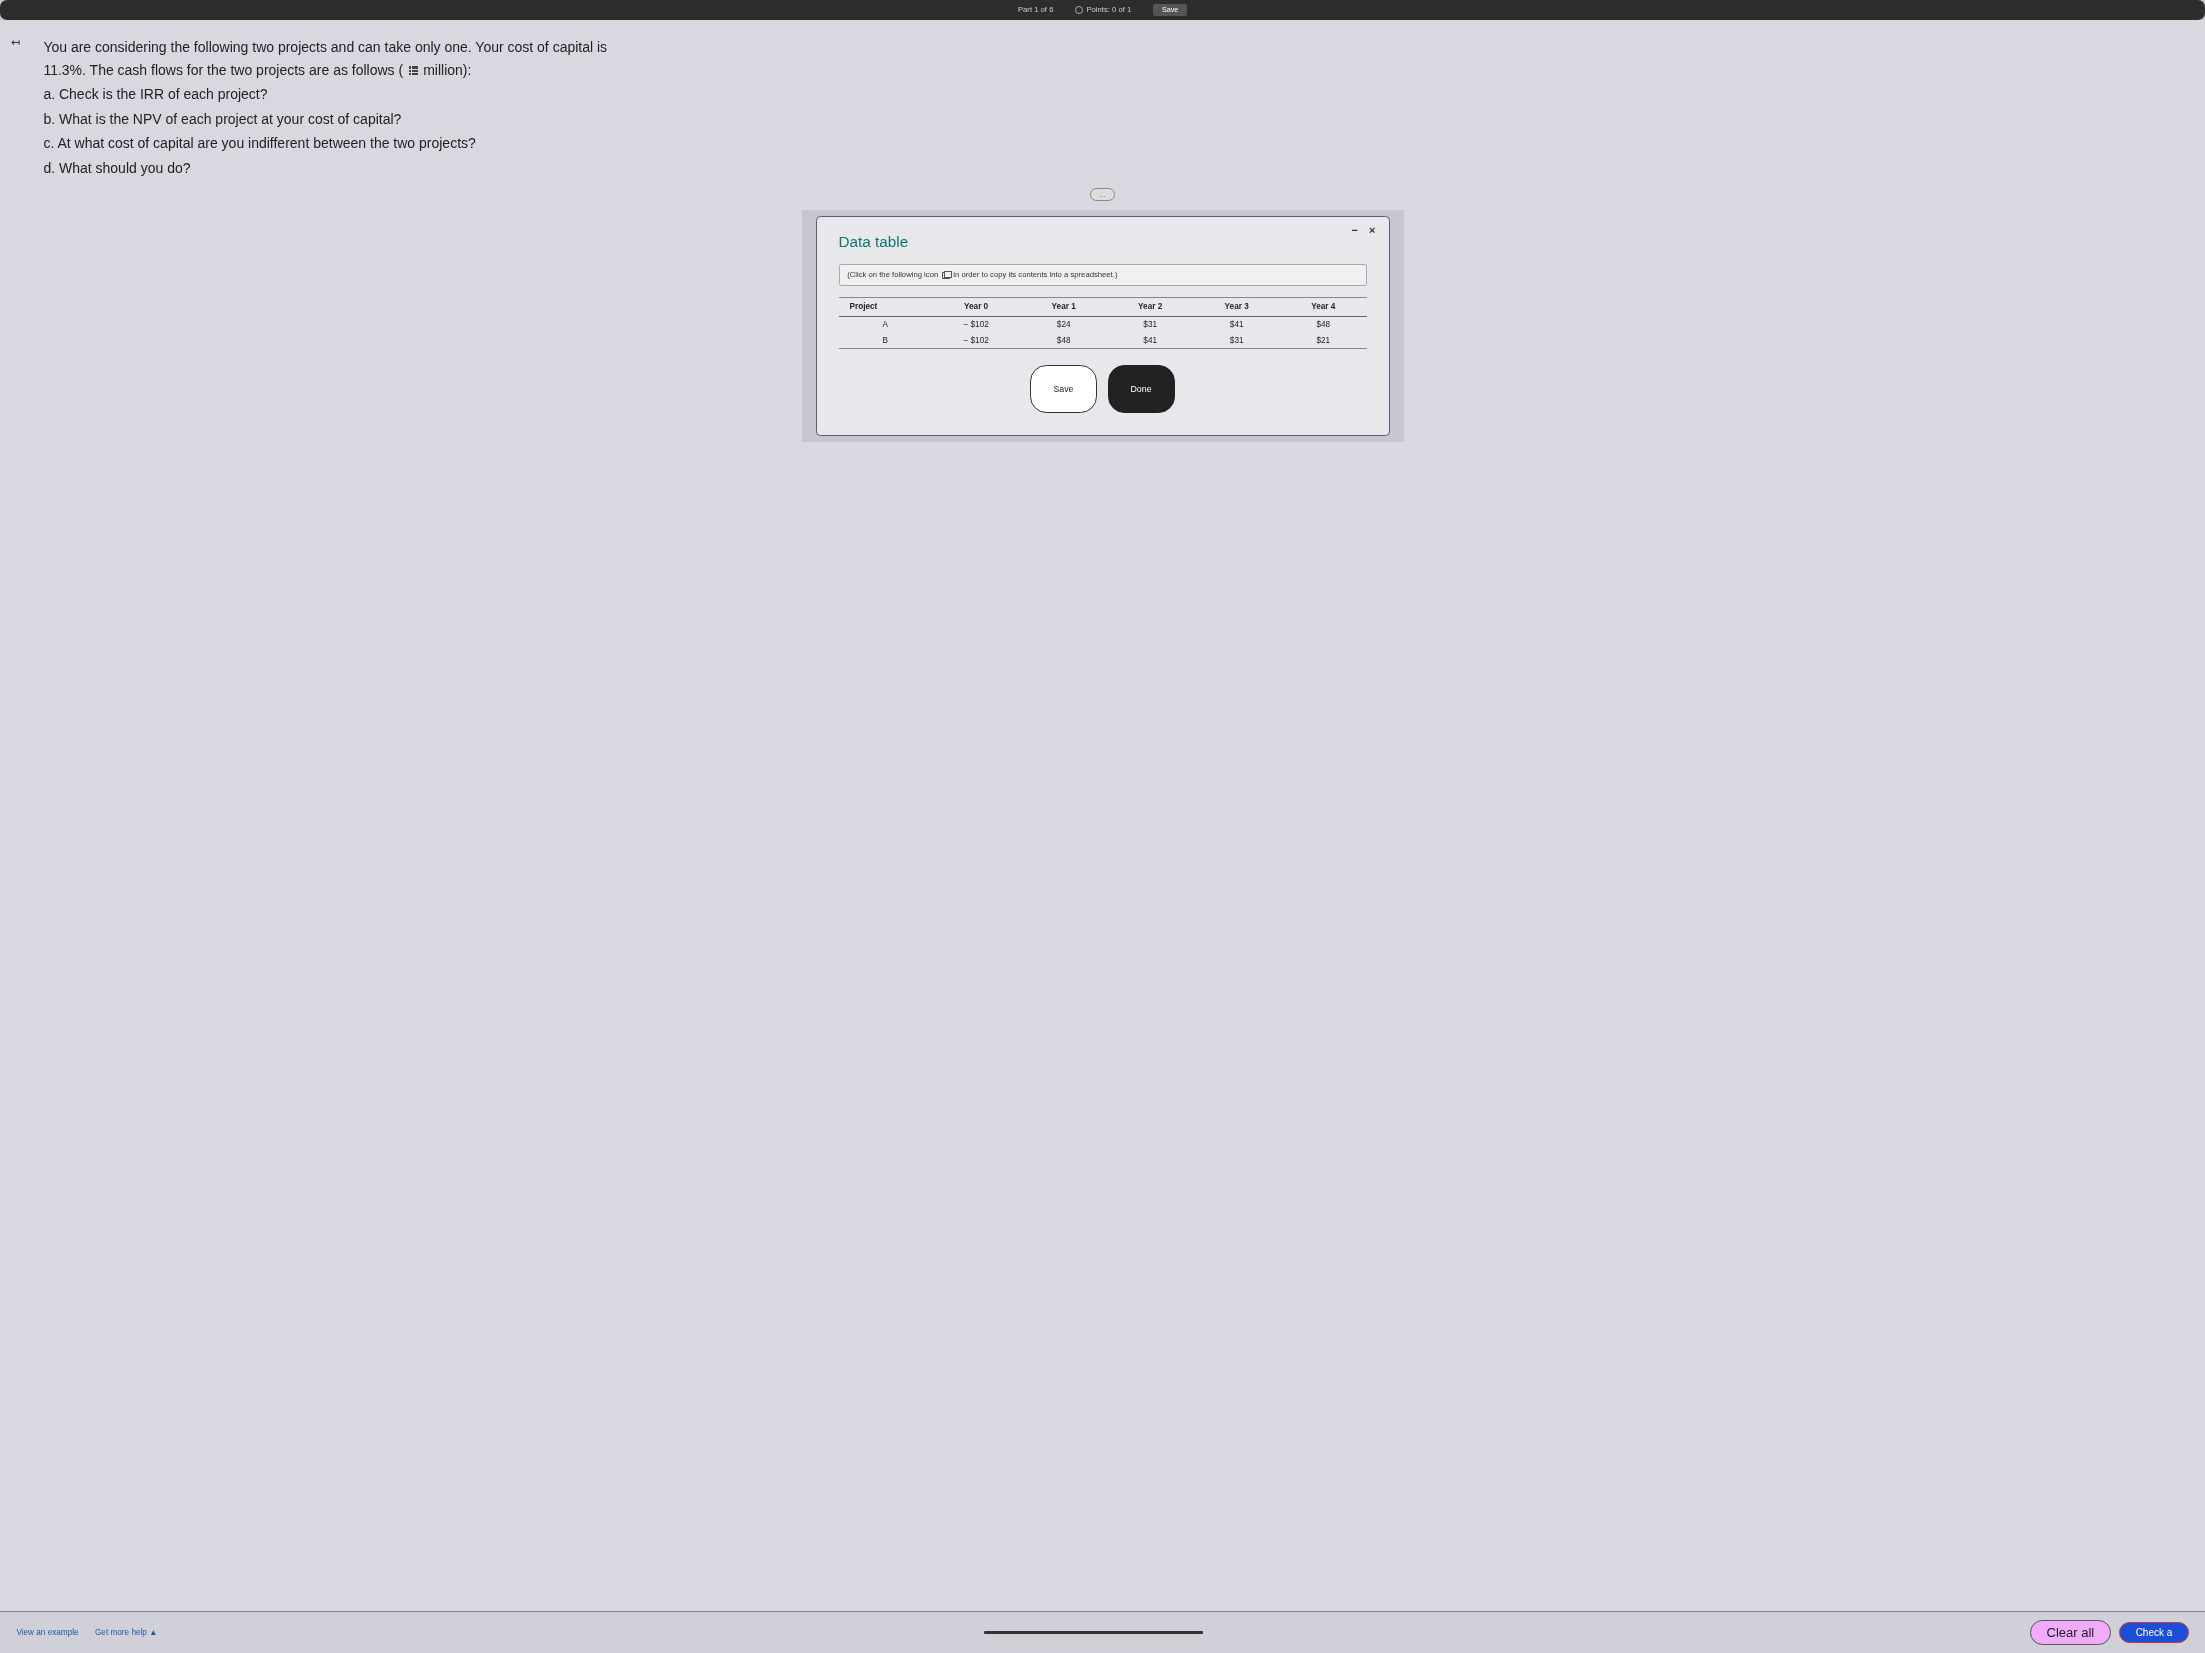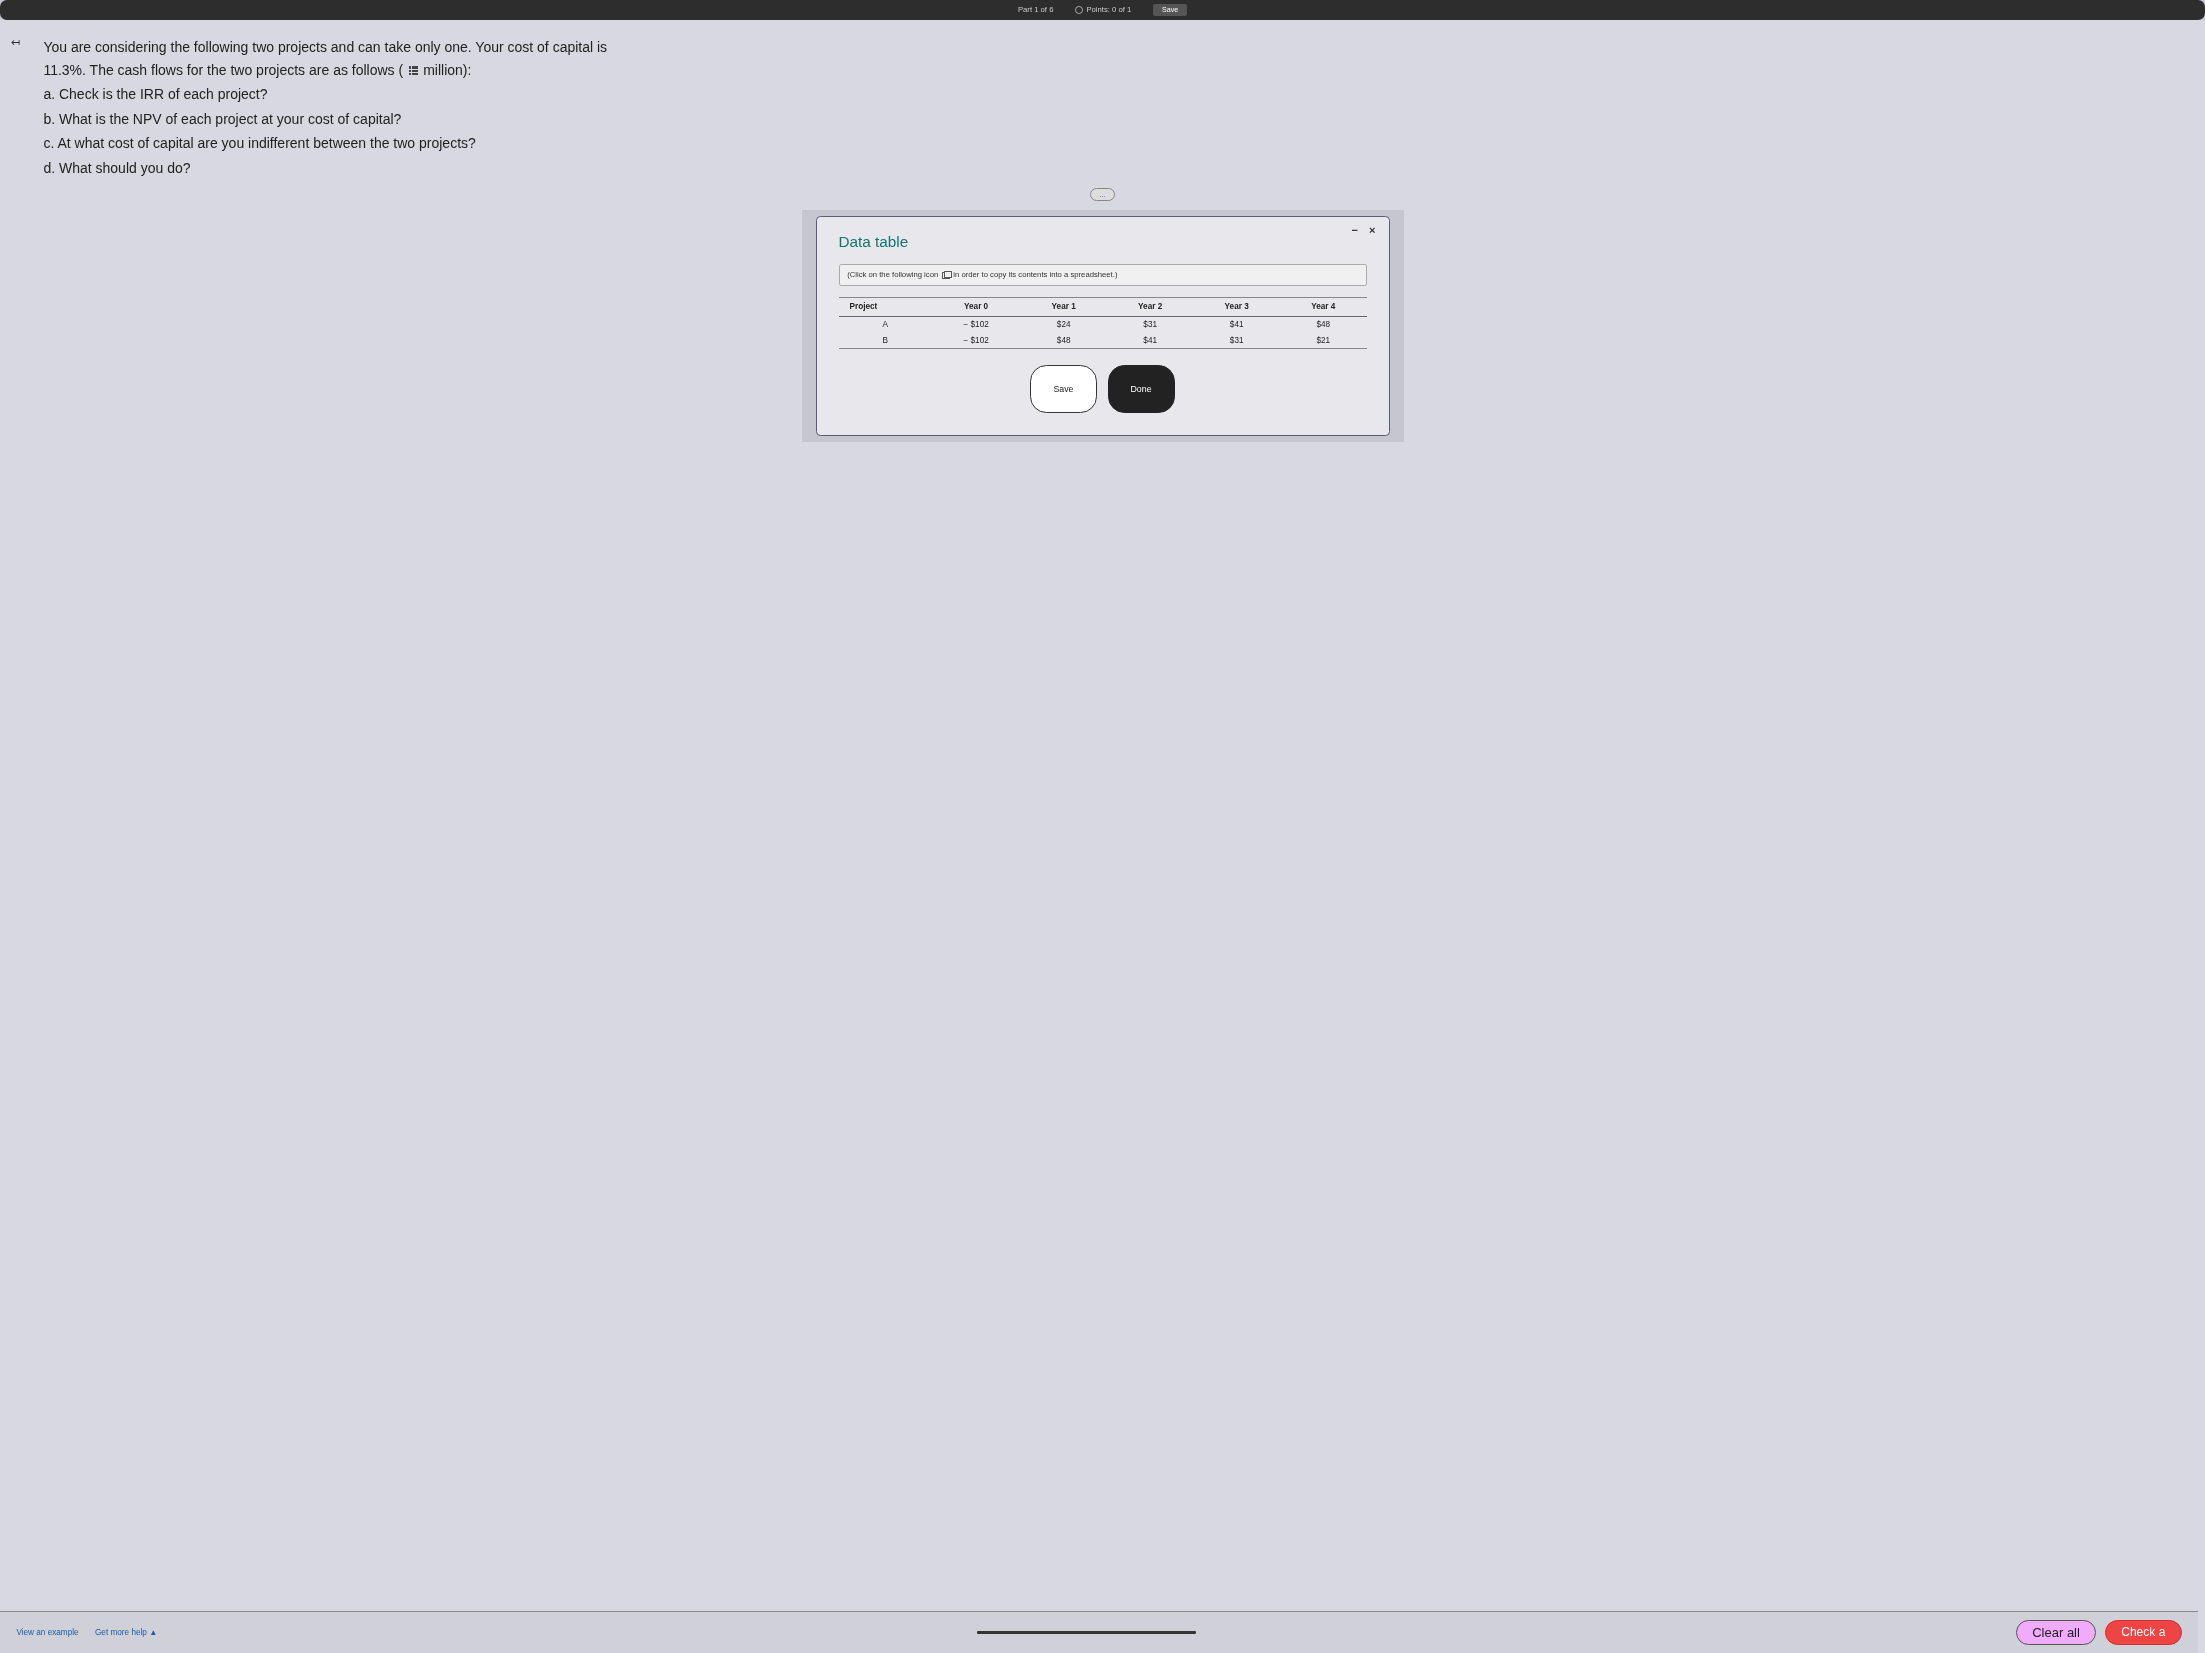--- a/index.html
+++ b/index.html
@@ -247,21 +247,21 @@
       padding: 18px 22px;
       font-size: 8.8px;
       cursor: pointer;
       color: white;
     }
 
     .bottom-bar {
       position: fixed;
       bottom: 0;
       left: 0;
-      right: 7px;
+      right: 0;
       background: #d0d0d8;
       border-top: 1.1px solid #888;
       padding: 7.7px 16.4px;
       display: flex;
       align-items: center;
       justify-content: space-between;
     }
 
     .bottom-left {
       display: flex;
@@ -287,25 +287,25 @@
       background: #f0abfc;
       border: 1.1px solid #555;
       border-radius: 16.4px;
       padding: 4.4px 15.3px;
       font-size: 13px;
       cursor: pointer;
       color: #222;
     }
 
     .btn-check {
-      background: #ef4444;
+      background: #1d4ed8;
       border: 1.1px solid #c33;
       border-radius: 16.4px;
       padding: 4.4px 15.3px;
-      font-size: 12px;
+      font-size: 10px;
       cursor: pointer;
       color: white;
       text-align: right;
     }
 
     .bottom-divider {
       height: 2.2px;
       background: #333;
       width: 219px;
       margin: 0 auto;

